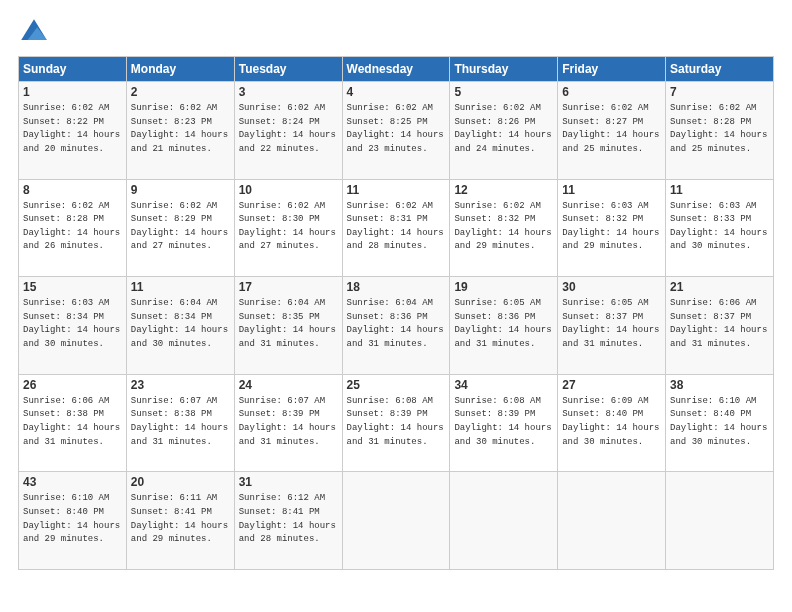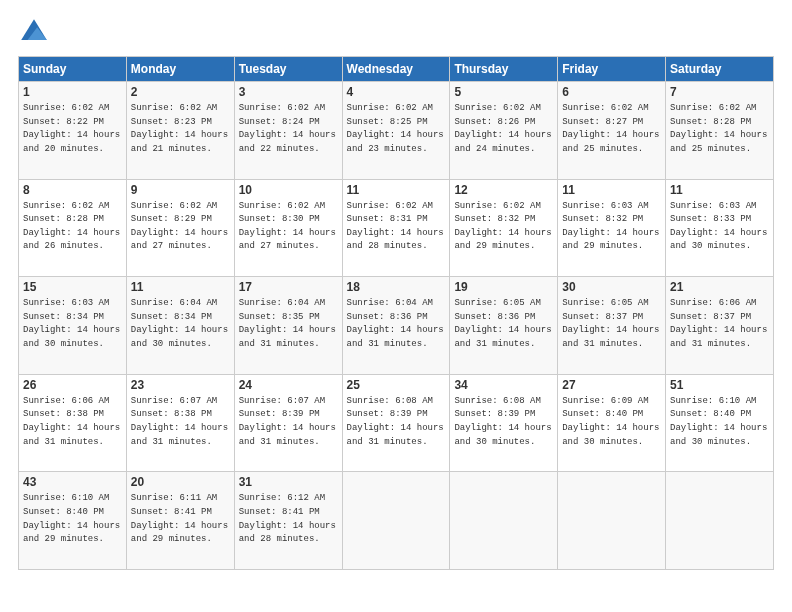--- a/index.html
+++ b/index.html
@@ -241,21 +241,21 @@
       </td>
           <td>
         <span class="day-num">34</span>
         <span class="day-info">Sunrise: 6:08 AM<br>Sunset: 8:39 PM<br>Daylight: 14 hours and 30 minutes.</span>
       </td>
           <td>
         <span class="day-num">27</span>
         <span class="day-info">Sunrise: 6:09 AM<br>Sunset: 8:40 PM<br>Daylight: 14 hours and 30 minutes.</span>
       </td>
           <td>
-        <span class="day-num">51</span>
+        <span class="day-num">38</span>
         <span class="day-info">Sunrise: 6:10 AM<br>Sunset: 8:40 PM<br>Daylight: 14 hours and 30 minutes.</span>
       </td>
         </tr>
         <tr>
           <td>
         <span class="day-num">43</span>
         <span class="day-info">Sunrise: 6:10 AM<br>Sunset: 8:40 PM<br>Daylight: 14 hours and 29 minutes.</span>
       </td>
           <td>
         <span class="day-num">20</span>

